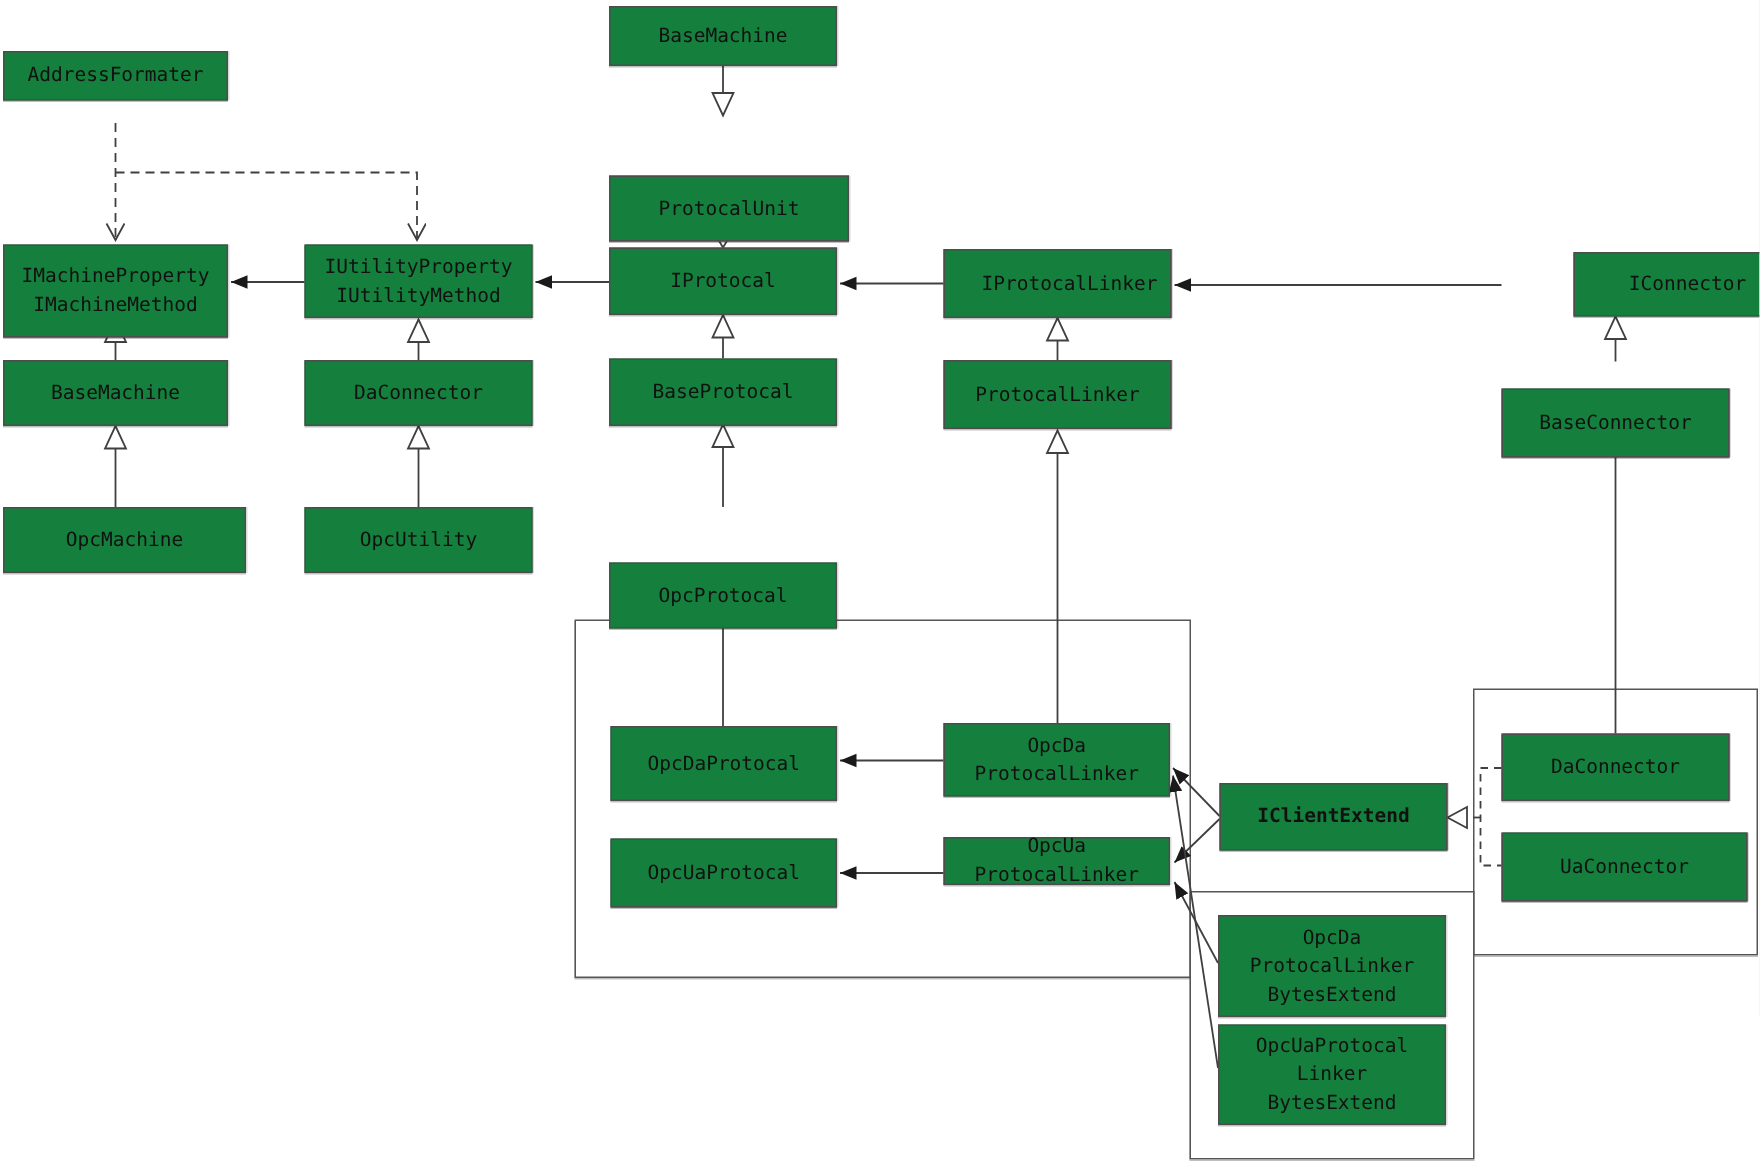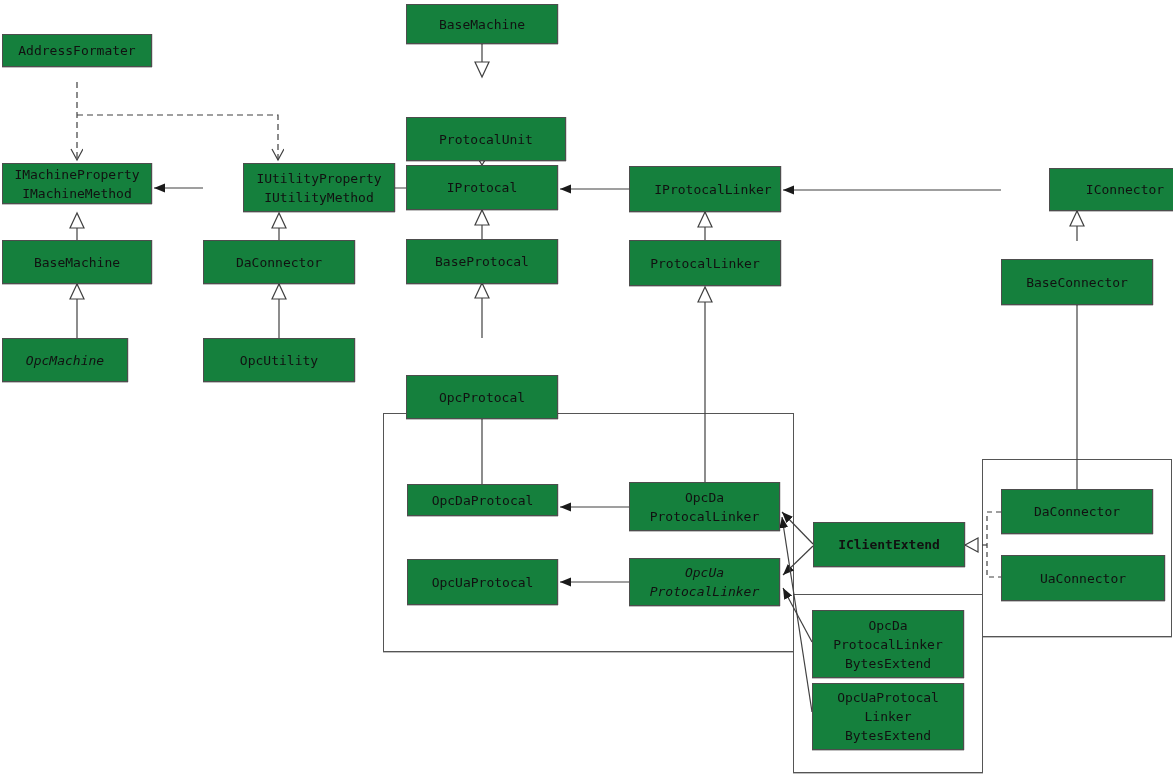--- a/index.html
+++ b/index.html
@@ -109,46 +109,46 @@
 
       <polygon points="482,77 475,62 489,62"></polygon>
 
       <polygon points="965,545 978,538 978,552"></polygon>
 
       <polygon points="482,145 488,155 482,165 476,155"></polygon>
     </g>
   </svg>
 
   <div class="node" style="left:2px;top:34px;width:150px;height:33px;">AddressFormater</div>
-  <div class="node" style="left:2px;top:163px;width:150px;height:41px;">IMachineProperty
+  <div class="node" style="left:2px;top:163px;width:150px;height:62px;">IMachineProperty
 IMachineMethod</div>
-  <div class="node" style="left:203px;top:163px;width:152px;height:49px;margin-left:40px;">IUtilityProperty
+  <div class="node" style="left:203px;top:163px;width:152px;height:49px;">IUtilityProperty
 IUtilityMethod</div>
   <div class="node" style="left:2px;top:240px;width:150px;height:44px;">BaseMachine</div>
   <div class="node" style="left:203px;top:240px;width:152px;height:44px;">DaConnector</div>
-  <div class="node" style="left:2px;top:338px;width:126px;height:44px;font-style:italic;">OpcMachine</div>
+  <div class="node" style="left:2px;top:338px;width:162px;height:44px;">OpcMachine</div>
   <div class="node" style="left:203px;top:338px;width:152px;height:44px;">OpcUtility</div>
 
   <div class="node" style="left:406px;top:4px;width:152px;height:40px;">BaseMachine</div>
   <div class="node" style="left:406px;top:77px;width:160px;height:44px;margin-top:40px;">ProtocalUnit</div>
   <div class="node" style="left:406px;top:165px;width:152px;height:45px;">IProtocal</div>
   <div class="node" style="left:406px;top:239px;width:152px;height:45px;">BaseProtocal</div>
   <div class="node" style="left:406px;top:338px;width:152px;height:44px;margin-top:37px;">OpcProtocal</div>
 
   <div class="node" style="left:629px;top:166px;width:152px;height:46px;padding-left:16px;">IProtocalLinker</div>
   <div class="node" style="left:629px;top:240px;width:152px;height:46px;">ProtocalLinker</div>
 
   <div class="node" style="left:1001px;top:168px;width:152px;height:43px;margin-left:48px;">IConnector</div>
   <div class="node" style="left:1001px;top:259px;width:152px;height:46px;">BaseConnector</div>
 
-  <div class="node" style="left:407px;top:484px;width:151px;height:32px;">OpcDaProtocal</div>
+  <div class="node" style="left:407px;top:484px;width:151px;height:50px;">OpcDaProtocal</div>
   <div class="node" style="left:629px;top:482px;width:151px;height:49px;">OpcDa
 ProtocalLinker</div>
   <div class="node" style="left:407px;top:559px;width:151px;height:46px;">OpcUaProtocal</div>
-  <div class="node" style="left:629px;top:558px;width:151px;height:48px;font-style:italic;">OpcUa
+  <div class="node" style="left:629px;top:558px;width:151px;height:32px;">OpcUa
 ProtocalLinker</div>
 
   <div class="node" style="left:813px;top:522px;width:152px;height:45px;font-weight:bold;">IClientExtend</div>
   <div class="node" style="left:1001px;top:489px;width:152px;height:45px;">DaConnector</div>
   <div class="node" style="left:1001px;top:555px;width:164px;height:46px;">UaConnector</div>
 
   <div class="node" style="left:812px;top:610px;width:152px;height:68px;">OpcDa
 ProtocalLinker
 BytesExtend</div>
   <div class="node" style="left:812px;top:683px;width:152px;height:67px;">OpcUaProtocal

